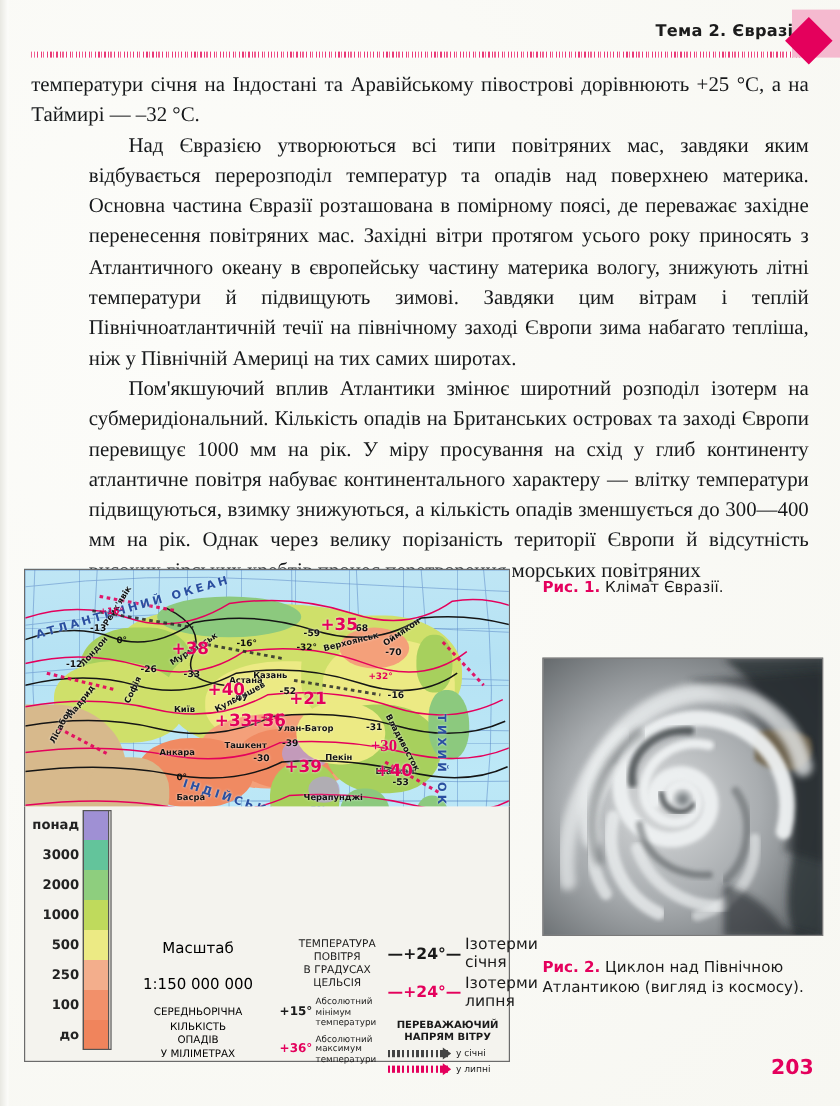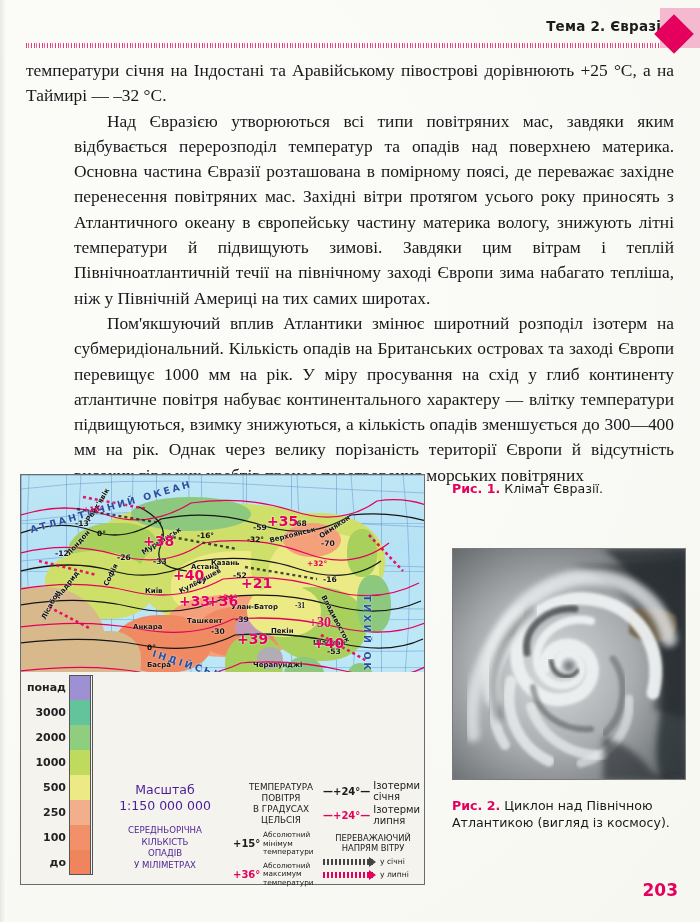--- a/index.html
+++ b/index.html
@@ -143,44 +143,44 @@
     font-family: "DejaVu Sans", sans-serif; font-size: 11px; font-weight: bold; color: #222;
   }
   .scale-sw { width: 22px; height: 25px; border-left: 1px solid #555; border-right: 1px solid #555; }
   .scale-frame {
     position: absolute; left: 44px; top: 0; width: 24px; height: 200px;
     border: 1px solid #555; pointer-events: none;
   }
 
   .legend-mid {
     position: absolute; left: 80px; top: 110px; width: 128px;
-    text-align: center; font-family: "DejaVu Sans", sans-serif; color: #4c1d95;
+    text-align: center; font-family: "DejaVu Sans", sans-serif; color: #000000;
   }
   .l-scale-title { font-size: 12.5px; }
-  .l-scale-val { font-size: 12.5px; margin-top: 1px; }
+  .l-scale-val { font-size: 12.5px; margin-top: 15px; }
   .l-precip { font-size: 8.6px; line-height: 11.5px; margin-top: 12px; }
 
   .legend-temp {
     position: absolute; left: 212px; top: 110px; width: 96px;
     font-family: "DejaVu Sans", sans-serif; color: #1a1a1a;
   }
   .lt-title { font-size: 8.8px; text-align: center; line-height: 11px; }
   .lt-row { display: flex; align-items: center; margin-top: 5px; }
   .lt-sym { width: 30px; font-size: 10px; font-weight: bold; text-align: right; padding-right: 4px; }
   .lt-sym.red { color: #e4005c; }
   .lt-desc { font-size: 7.3px; line-height: 8.6px; }
 
   .legend-right {
     position: absolute; left: 302px; top: 108px; width: 100px;
     font-family: "DejaVu Sans", sans-serif; color: #1a1a1a;
   }
-  .lr-iso { display: flex; align-items: center; font-size: 10px; margin-bottom: 2px; }
+  .lr-iso { display: flex; align-items: center; font-size: 13px; margin-bottom: 2px; }
   .lr-isosym { font-weight: bold; margin-right: 3px; white-space: nowrap; }
   .lr-isosym.red { color: #e4005c; }
-  .lr-wind-title { font-size: 8.4px; text-align: center; font-weight: normal; line-height: 10px; margin-top: 7px; }
+  .lr-wind-title { font-size: 8.4px; text-align: center; font-weight: bold; line-height: 10px; margin-top: 7px; }
   .lr-wrow { display: flex; align-items: center; margin-top: 4px; }
   .arrow-jan {
     width: 52px; height: 6px; margin-right: 5px; position: relative;
     background: repeating-linear-gradient(to right,#444 0 2px, transparent 2px 4px);
   }
   .arrow-jan::after, .arrow-jul::after {
     content: ''; position: absolute; right: -1px; top: -2px;
     border-left: 7px solid currentColor; border-top: 5px solid transparent; border-bottom: 5px solid transparent;
   }
   .arrow-jan { color: #444; }
@@ -355,21 +355,21 @@
       <div class="maplabel tmin" style="left:54px; top:44px;">-13</div>
       <div class="maplabel tmin" style="left:34px; top:74px;">-12</div>
       <div class="maplabel tmin" style="left:96px; top:78px;">-26</div>
       <div class="maplabel tmin" style="left:132px; top:82px;">-33</div>
       <div class="maplabel tmin" style="left:172px; top:102px;">-47</div>
       <div class="maplabel tmin" style="left:212px; top:96px;">-52</div>
       <div class="maplabel tmin" style="left:232px; top:48px;">-59</div>
       <div class="maplabel tmin" style="left:272px; top:44px;">-68</div>
       <div class="maplabel tmin" style="left:300px; top:64px;">-70</div>
       <div class="maplabel tmin" style="left:214px; top:140px;">-39</div>
-      <div class="maplabel tmin" style="left:274px; top:126px;font-family:Liberation Serif, serif;">-31</div>
+      <div class="maplabel tmin" style="left:284px; top:126px;">-31</div>
       <div class="maplabel tmin" style="left:190px; top:152px;">-30</div>
       <div class="maplabel tmin" style="left:302px; top:100px;">-16</div>
       <div class="maplabel tmin" style="left:306px; top:172px;">-53</div>
       <div class="maplabel tmin" style="left:92px; top:222px;">+7</div>
       <div class="maplabel tmin" style="left:238px; top:240px;">+11</div>
       <div class="maplabel tmin" style="left:326px; top:222px;">+14</div>
       <div class="maplabel tmin" style="left:320px; top:258px;">+19</div>
       <div class="maplabel tmin" style="left:368px; top:272px;">+19</div>
 
       <div class="maplabel tmax" style="left:122px; top:58px;">+38</div>

